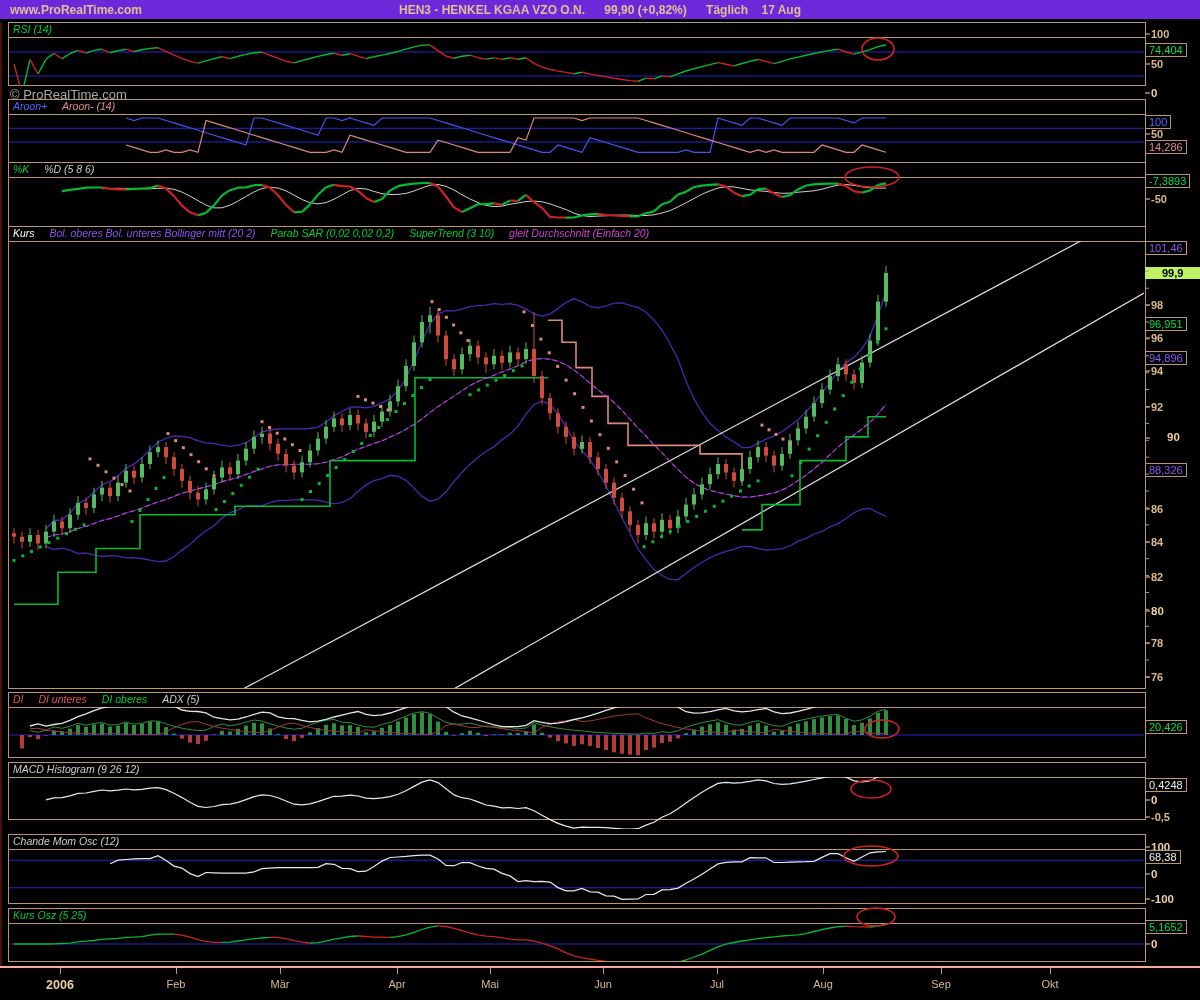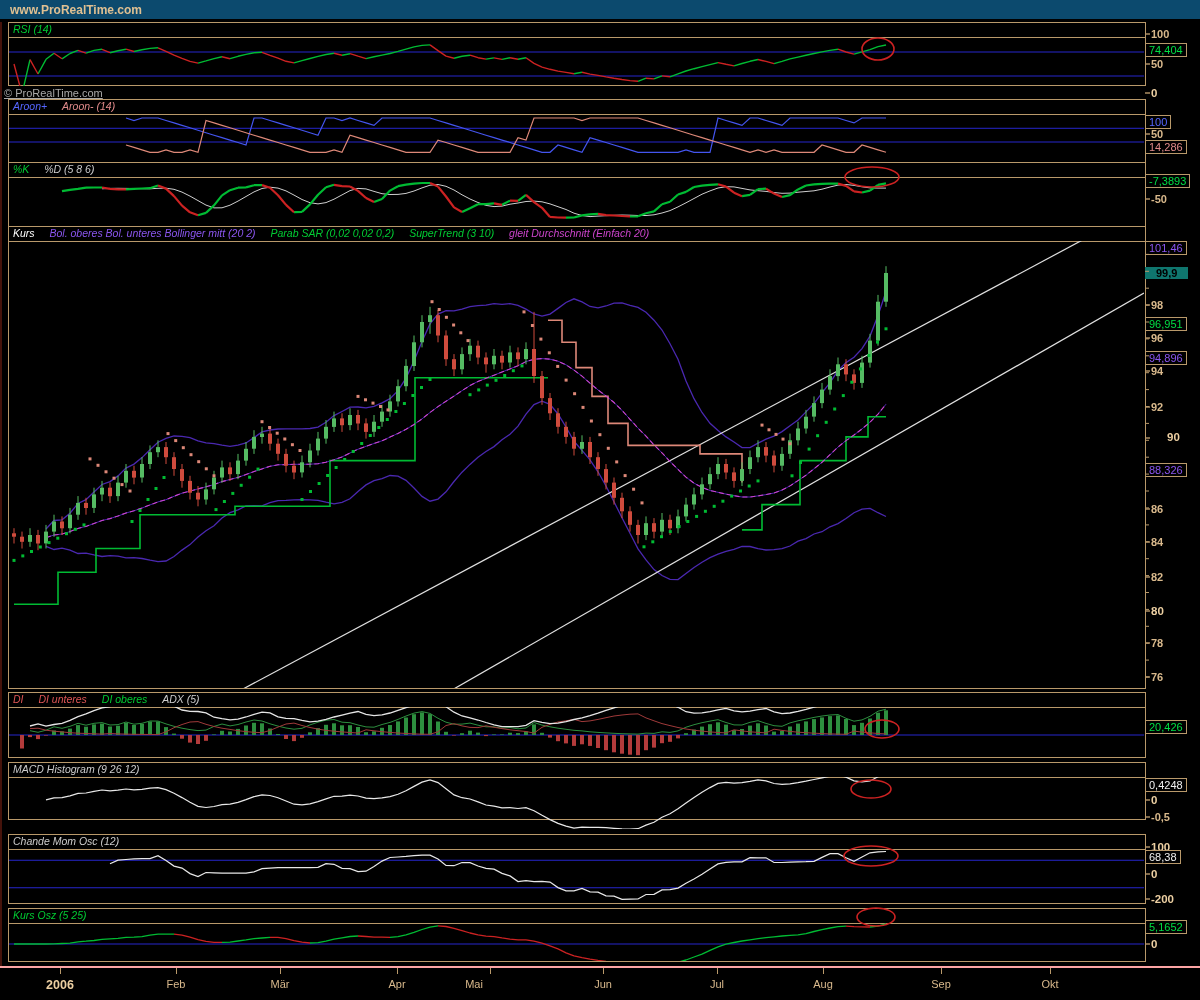--- a/index.html
+++ b/index.html
@@ -1,18 +1,18 @@
 <!DOCTYPE html>
 <html><head>
 <meta charset="utf-8">
 <style>
   html,body{margin:0;padding:0;background:#000;}
   body{width:1200px;height:1000px;position:relative;overflow:hidden;
        font-family:"Liberation Sans",sans-serif;}
-  .header{position:absolute;left:0;top:0;width:1200px;height:19px;background:#0c4a6e;}
+  .header{position:absolute;left:0;top:0;width:1200px;height:19px;background:#6d28d9;}
   .site{position:absolute;left:10px;top:3px;font-size:12px;font-weight:bold;color:#dfc092;}
   .title{position:absolute;left:0;right:0;top:3px;text-align:center;font-size:12px;font-weight:bold;color:#dfc092;white-space:nowrap;}
   .title .gap{margin-left:16px;}
   .title .gap2{margin-left:10px;}
   .rededge{position:absolute;left:0;top:22px;width:2px;height:944px;background:#45130b;}
   .panel{position:absolute;left:8px;width:1138px;background:#000;border:1px solid #b9996a;box-sizing:border-box;}
   .plabel{height:14px;border-bottom:1px solid #b9996a;font-size:10.5px;line-height:13px;padding-left:4px;white-space:nowrap;overflow:hidden;}
   .plabel span{margin-right:12px;font-style:italic;}
   .c-green{color:#00cc33}.c-blue{color:#5566ff}.c-salmon{color:#e08a8a}
   .c-white{color:#ffffff}.c-violet{color:#8a55ee}.c-magenta{color:#cc44cc}
@@ -27,42 +27,48 @@
   #p-osc{top:908px;height:54px}
   .chart{position:absolute;left:9px;}
   #rsi-chart{top:37px}
   #aroon-chart{top:114px}
   #stoch-chart{top:177px}
   #kurs-chart{top:241px}
   #adx-chart{top:707px}
   #macd-chart{top:777px}
   #cmo-chart{top:849px}
   #osc-chart{top:923px}
-  .watermark{position:absolute;left:4px;top:87px;font-size:11px;color:#a8a8a8;text-decoration:underline;}
+  .watermark{position:absolute;left:10px;top:87px;font-size:13px;color:#a8a8a8;}
   #scale-col{position:absolute;left:1145px;top:0;width:43px;height:1000px;}
   .lbl{position:absolute;transform:translateY(-50%);left:6px;font-size:11px;font-weight:bold;color:#d9b98c;white-space:nowrap;}
   .lbl.tickbold{color:#eccfa2;font-size:11.5px;}
   .lbl.green,.lbl.violet,.lbl.white,.lbl.blue,.lbl.salmon{left:0;border:1px solid #b9996a;background:#000;padding:0 3px;font-weight:normal;}
   .lbl.green{color:#00dd44}
   .lbl.violet{color:#8a55ee}
   .lbl.white{color:#f0f0f0}
   .lbl.blue{color:#5566ff}
   .lbl.salmon{color:#e08a8a}
-  .lbl.price{left:0;background:#0f766e;color:#000;padding:0 11px;font-weight:bold;}
+  .lbl.price{left:0;background:#bef264;color:#000;padding:0 17px;font-weight:bold;}
   #axis{position:absolute;left:0;top:966px;width:1200px;height:34px;border-top:2px solid #fca5a5;box-sizing:border-box;}
   .month{position:absolute;top:10px;transform:translateX(-50%);font-size:11px;color:#d9b98c;}
   .month.major{font-weight:bold;font-size:12.5px;color:#eccfa2;}
   .mtick{position:absolute;top:0;width:1px;height:6px;background:#b9996a;}
   #overlay{position:absolute;left:0;top:0;pointer-events:none;}
 </style>
 </head>
 <body>
 
 <div class="header">
   <span class="site">www.ProRealTime.com</span>
+  <div class="title">
+    <span>HEN3 - HENKEL KGAA VZO O.N.</span>
+    <span class="gap">99,90 (+0,82%)</span>
+    <span class="gap">Täglich</span>
+    <span class="gap2">17 Aug</span>
+  </div>
 </div>
 
 <div class="rededge"></div>
 
 <div class="panel" id="p-rsi">
   <div class="plabel">
     <span class="c-green">RSI (14)</span>
   </div>
 </div>
 <div class="watermark">© ProRealTime.com</div>
@@ -640,36 +646,36 @@
     <div class="lbl tickbold" style="top: 611px;">80</div>
     <div class="lbl tick" style="top: 643px;">78</div>
     <div class="lbl tick" style="top: 677px;">76</div>
     <div class="lbl green" style="top: 727px;">20,426</div>
     <div class="lbl white" style="top: 785px;">0,4248</div>
     <div class="lbl tickbold" style="top: 800px;">0</div>
     <div class="lbl tick" style="top: 817px;">-0,5</div>
     <div class="lbl tickbold" style="top: 847px;">100</div>
     <div class="lbl white" style="top: 857px;">68,38</div>
     <div class="lbl tickbold" style="top: 874px;">0</div>
-    <div class="lbl tickbold" style="top: 899px;">-200</div>
+    <div class="lbl tickbold" style="top: 899px;">-100</div>
     <div class="lbl green" style="top: 927px;">5,1652</div>
     <div class="lbl tickbold" style="top: 944px;">0</div>
   </div>
 
 <div id="axis">
     <div class="mtick" style="left: 60px;"></div>
     <div class="month major" style="left: 60px;">2006</div>
     <div class="mtick" style="left: 176px;"></div>
     <div class="month" style="left: 176px;">Feb</div>
     <div class="mtick" style="left: 280px;"></div>
     <div class="month" style="left: 280px;">Mär</div>
     <div class="mtick" style="left: 397px;"></div>
     <div class="month" style="left: 397px;">Apr</div>
     <div class="mtick" style="left: 490px;"></div>
-    <div class="month" style="left: 474px;">Mai</div>
+    <div class="month" style="left: 490px;">Mai</div>
     <div class="mtick" style="left: 603px;"></div>
     <div class="month" style="left: 603px;">Jun</div>
     <div class="mtick" style="left: 717px;"></div>
     <div class="month" style="left: 717px;">Jul</div>
     <div class="mtick" style="left: 823px;"></div>
     <div class="month" style="left: 823px;">Aug</div>
     <div class="mtick" style="left: 941px;"></div>
     <div class="month" style="left: 941px;">Sep</div>
     <div class="mtick" style="left: 1050px;"></div>
     <div class="month" style="left: 1050px;">Okt</div>

